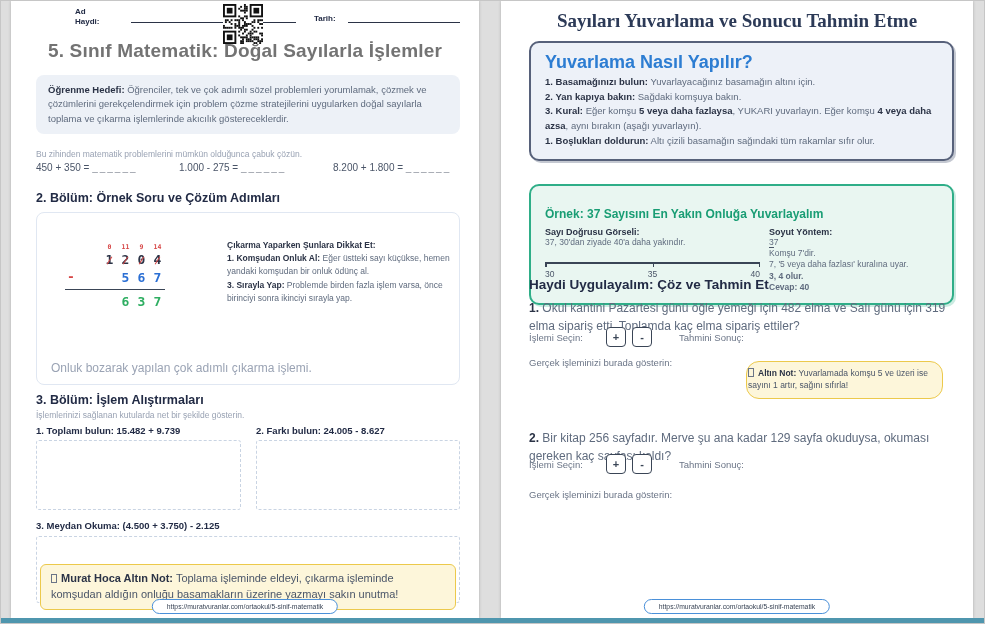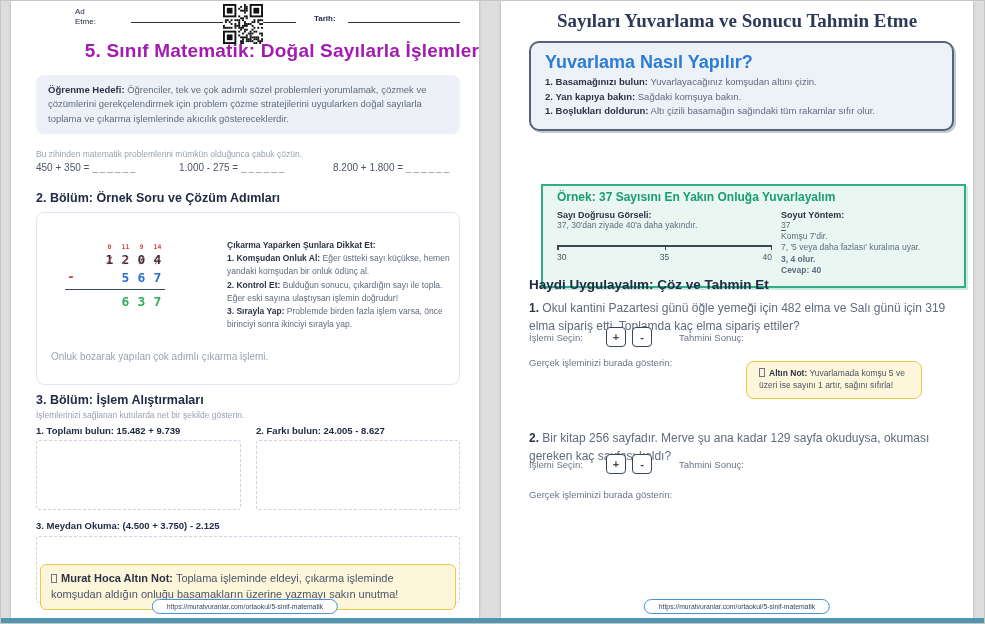--- a/index.html
+++ b/index.html
@@ -4,80 +4,80 @@
 <style>
   *{box-sizing:border-box;margin:0;padding:0}
   html,body{width:985px;height:624px;overflow:hidden}
   body{font-family:"Liberation Sans",sans-serif;background:#dedede;position:relative;border:1px solid #c6c6c6}
   .page{position:absolute;top:0;background:#fff;height:617px;box-shadow:0 0 3px rgba(0,0,0,.22)}
   #page-left{left:10px;width:468px}
   #page-right{left:500px;width:472px}
   .abs{position:absolute}
   .b{font-weight:bold;color:#2b3346}
   
-  .name-block{left:64px;top:6px;font-size:8px;font-weight:normal;color:#222b45;line-height:1.25}
+  .name-block{left:64px;top:6px;font-size:8px;font-weight:bold;color:#222b45;line-height:1.25}
   .hline{border-top:1.2px solid #2b3346}
-  .title-l{left:0;top:39px;width:100%;text-align:right;font-size:19px;font-weight:800;color:#a21caf;letter-spacing:.2px}
+  .title-l{left:0;top:39px;width:100%;text-align:center;font-size:19px;font-weight:800;color:#737373;letter-spacing:.2px}
   .objective{left:25px;top:74px;width:424px;background:#edf1f7;border-radius:8px;padding:8px 12px;font-size:9.5px;line-height:1.5;color:#5f6b7e}
   .sec-title{font-size:12.5px;font-weight:800;color:#222b45}
   .sec-sub{font-size:8.5px;color:#99a2b3}
   .mental{font-size:10px;color:#4a5568}
   .blank{letter-spacing:2px;font-weight:bold;color:#3a4556}
   .example-box{left:25px;top:211px;width:424px;height:173px;border:1px solid #e0e7f2;border-radius:8px;background:#fff}
   .sub-work{left:22px;top:30px;width:104px;font-family:"DejaVu Sans Mono",monospace}
   .drow{display:flex;gap:5px;justify-content:flex-end;width:96px;margin-left:8px}
   .carry{width:11px;text-align:center;font-size:6.5px;color:#d64545;font-weight:bold}
   .digit{width:11px;text-align:center;font-size:13px;font-weight:bold;color:#2b3346;line-height:1.35}
   .struck{position:relative}
   .struck::after{content:"";position:absolute;left:1px;right:1px;top:50%;border-top:1.5px solid #d64545;transform:rotate(-58deg)}
   .blue-d{color:#2b6fd4}
   .green-d{color:#2fae62}
   .minus{position:absolute;left:0;color:#d64545;font-size:13px;font-weight:bold}
   .sum-line{border-top:1.6px solid #3a4556;width:100px;margin:3px 0 3px 6px}
   .tips{left:190px;top:26px;width:224px;font-size:8.5px;line-height:1.55;color:#5f6b7e}
-  .caption{left:14px;bottom:22px;font-size:10px;color:#9aa3b4}
+  .caption{left:14px;bottom:9px;font-size:12px;color:#9aa3b4}
   .qlabel{font-size:9.5px;font-weight:800;color:#222b45}
   .dashed{border:1.5px dashed #c9d4e3;border-radius:3px;background:#fff}
   .note{background:#fdf6da;border:1.5px solid #ecc94b;border-radius:6px;padding:6px 10px;font-size:11px;line-height:1.45;color:#4a5568}
   .tofu{display:inline-block;width:6px;height:9px;border:1px solid #6b7587;margin-right:4px;vertical-align:-1px}
   .url-pill{left:50%;transform:translateX(-50%);top:598px;padding:3px 14px;border:1.5px solid #4a90d9;border-radius:9px;font-size:6.8px;color:#3a4556;background:#fff;white-space:nowrap}
   
   .title-r{left:0;top:9px;width:100%;text-align:center;font-family:"Liberation Serif",serif;font-size:19px;font-weight:bold;color:#2c3a57}
   .howto{left:28px;top:40px;width:425px;background:#edf1f8;border:2px solid #57617a;border-radius:10px;padding:9px 14px 10px;box-shadow:2px 2px 0 rgba(87,97,122,.35)}
   .howto h2{font-size:18px;color:#2d7dd2;margin-bottom:2px}
   .step{font-size:9.5px;line-height:1.55;color:#5f6b7e}
-  .green-box{left:40px;top:183px;width:425px;background:#e9f6f1;border:2px solid #2fae88;border-radius:0;padding:4px 14px 10px;box-shadow:2px 2px 0 rgba(47,174,136,.25)}
+  .green-box{left:28px;top:183px;width:425px;background:#e9f6f1;border:2px solid #2fae88;border-radius:10px;padding:21px 14px 10px;box-shadow:2px 2px 0 rgba(47,174,136,.25)}
   .green-box h2{font-size:12px;color:#199d74;margin-bottom:6px}
   .gb-cols{display:flex}
   .gb-left{width:57%}
   .gb-right{width:43%}
   .gb-lead{font-size:9px;font-weight:bold;color:#2b3346}
   .gb-text{font-size:8.5px;color:#5f6b7e;line-height:1.3}
   .numline{margin-top:14px;width:215px;position:relative}
   .nl-bar{border-top:2px solid #3a4556;position:relative}
   .nl-bar i{position:absolute;top:-1px;width:1.5px;height:4px;background:#3a4556}
   .nl-labels{display:flex;justify-content:space-between;font-size:8.5px;color:#4a5568;margin-top:5px}
   .soyut-line{font-size:8.5px;color:#5f6b7e;line-height:1.32}
   .u{border-bottom:1.4px solid #4a5568}
   .haydi{left:28px;top:276px;font-size:13.5px;font-weight:800;color:#222b45}
   .question{font-size:12px;line-height:1.5;color:#5f6b7e}
   .flabel{font-size:9.5px;color:#6b7587}
   .opbox{position:absolute;width:20px;height:20px;border:1.5px solid #3a4556;border-radius:4px;background:#fff;text-align:center;line-height:18px;font-size:11px;font-weight:bold;color:#3a4556}
-  .note-r{position:absolute;left:245px;width:176px;background:#fdf6da;border:1.5px solid #ecc94b;border-radius:8px;padding:6px 12px;font-size:8.5px;line-height:1.4;color:#4a5568}
+  .note-r{position:absolute;left:245px;width:197px;background:#fdf6da;border:1.5px solid #ecc94b;border-radius:13px;padding:6px 1px;font-size:8.5px;line-height:1.4;color:#4a5568}
   .bottom-bar{position:absolute;left:0;top:617px;width:985px;height:7px;background:#4f96ae}
   .qr{image-rendering:pixelated}
 </style>
 </head>
 <body>
 
 <div class="page" id="page-left">
 
   <div class="abs name-block">
     <div>Ad</div>
-    <div>Etme:</div>
+    <div>Haydi:</div>
   </div>
   <div class="abs hline" style="left:120px;top:21px;width:165px"></div>
 
   <svg class="abs qr" style="left:212px;top:3px" width="40" height="40" viewBox="0 0 21 21" id="qr-svg">
       <rect width="21" height="21" fill="#fff"></rect>
       <rect x="11" y="0" width="1" height="1" fill="#111"></rect>
       <rect x="9" y="1" width="1" height="1" fill="#111"></rect>
       <rect x="11" y="1" width="1" height="1" fill="#111"></rect>
       <rect x="12" y="1" width="1" height="1" fill="#111"></rect>
       <rect x="8" y="2" width="1" height="1" fill="#111"></rect>
@@ -242,21 +242,20 @@
       <div class="sum-line"></div>
       <div class="drow">
         <span class="digit green-d">6</span>
         <span class="digit green-d">3</span>
         <span class="digit green-d">7</span>
       </div>
     </div>
     <div class="abs tips">
       <div class="b" style="font-size:8.5px">Çıkarma Yaparken Şunlara Dikkat Et:</div>
       <div><span class="b">1. Komşudan Onluk Al:</span><span> Eğer üstteki sayı küçükse, hemen yandaki komşudan bir onluk ödünç al.</span></div>
-      <div><span class="b">2. Kontrol Et:</span><span> Bulduğun sonucu, çıkardığın sayı ile topla. Eğer eski sayına ulaştıysan işlemin doğrudur!</span></div>
       <div><span class="b">3. Sırayla Yap:</span><span> Problemde birden fazla işlem varsa, önce birinciyi sonra ikinciyi sırayla yap.</span></div>
     </div>
     <div class="abs caption">Onluk bozarak yapılan çok adımlı çıkarma işlemi.</div>
   </div>
 
   <div class="abs sec-title" style="left:25px;top:392px">3. Bölüm: İşlem Alıştırmaları</div>
   <div class="abs sec-sub" style="left:25px;top:409px">İşlemlerinizi sağlanan kutularda net bir şekilde gösterin.</div>
 
   <div class="abs qlabel" style="left:25px;top:424px">1. Toplamı bulun: 15.482 + 9.739</div>
   <div class="abs qlabel" style="left:245px;top:424px">2. Farkı bulun: 24.005 - 8.627</div>
@@ -272,22 +271,23 @@
 
   <div class="abs url-pill">https://muratvuranlar.com/ortaokul/5-sinif-matematik</div>
 </div>
 
 <div class="page" id="page-right">
 
   <div class="abs title-r">Sayıları Yuvarlama ve Sonucu Tahmin Etme</div>
 
   <div class="abs howto">
     <h2>Yuvarlama Nasıl Yapılır?</h2>
-    <div class="step"><span class="b">1. Basamağınızı bulun:</span><span> Yuvarlayacağınız komşudan altını çizin.</span></div>
+    <div class="step"><span class="b">1. Basamağınızı bulun:</span><span> Yuvarlayacağınız basamağın altını için.</span></div>
     <div class="step"><span class="b">2. Yan kapıya bakın:</span><span> Sağdaki komşuya bakın.</span></div>
+    <div class="step"><span class="b">3. Kural:</span><span> Eğer komşu </span><span class="b">5 veya daha fazlaysa</span><span>, YUKARI yuvarlayın. Eğer komşu </span><span class="b">4 veya daha azsa</span><span>, aynı bırakın (aşağı yuvarlayın).</span></div>
     <div class="step"><span class="b">1. Boşlukları doldurun:</span><span> Altı çizili basamağın sağındaki tüm rakamlar sıfır olur.</span></div>
   </div>
 
   <div class="abs green-box">
     <h2>Örnek: 37 Sayısını En Yakın Onluğa Yuvarlayalım</h2>
     <div class="gb-cols">
       <div class="gb-left">
         <div class="gb-lead">Sayı Doğrusu Görseli:</div>
         <div class="gb-text">37, 30'dan ziyade 40'a daha yakındır.</div>
         <div class="numline">

